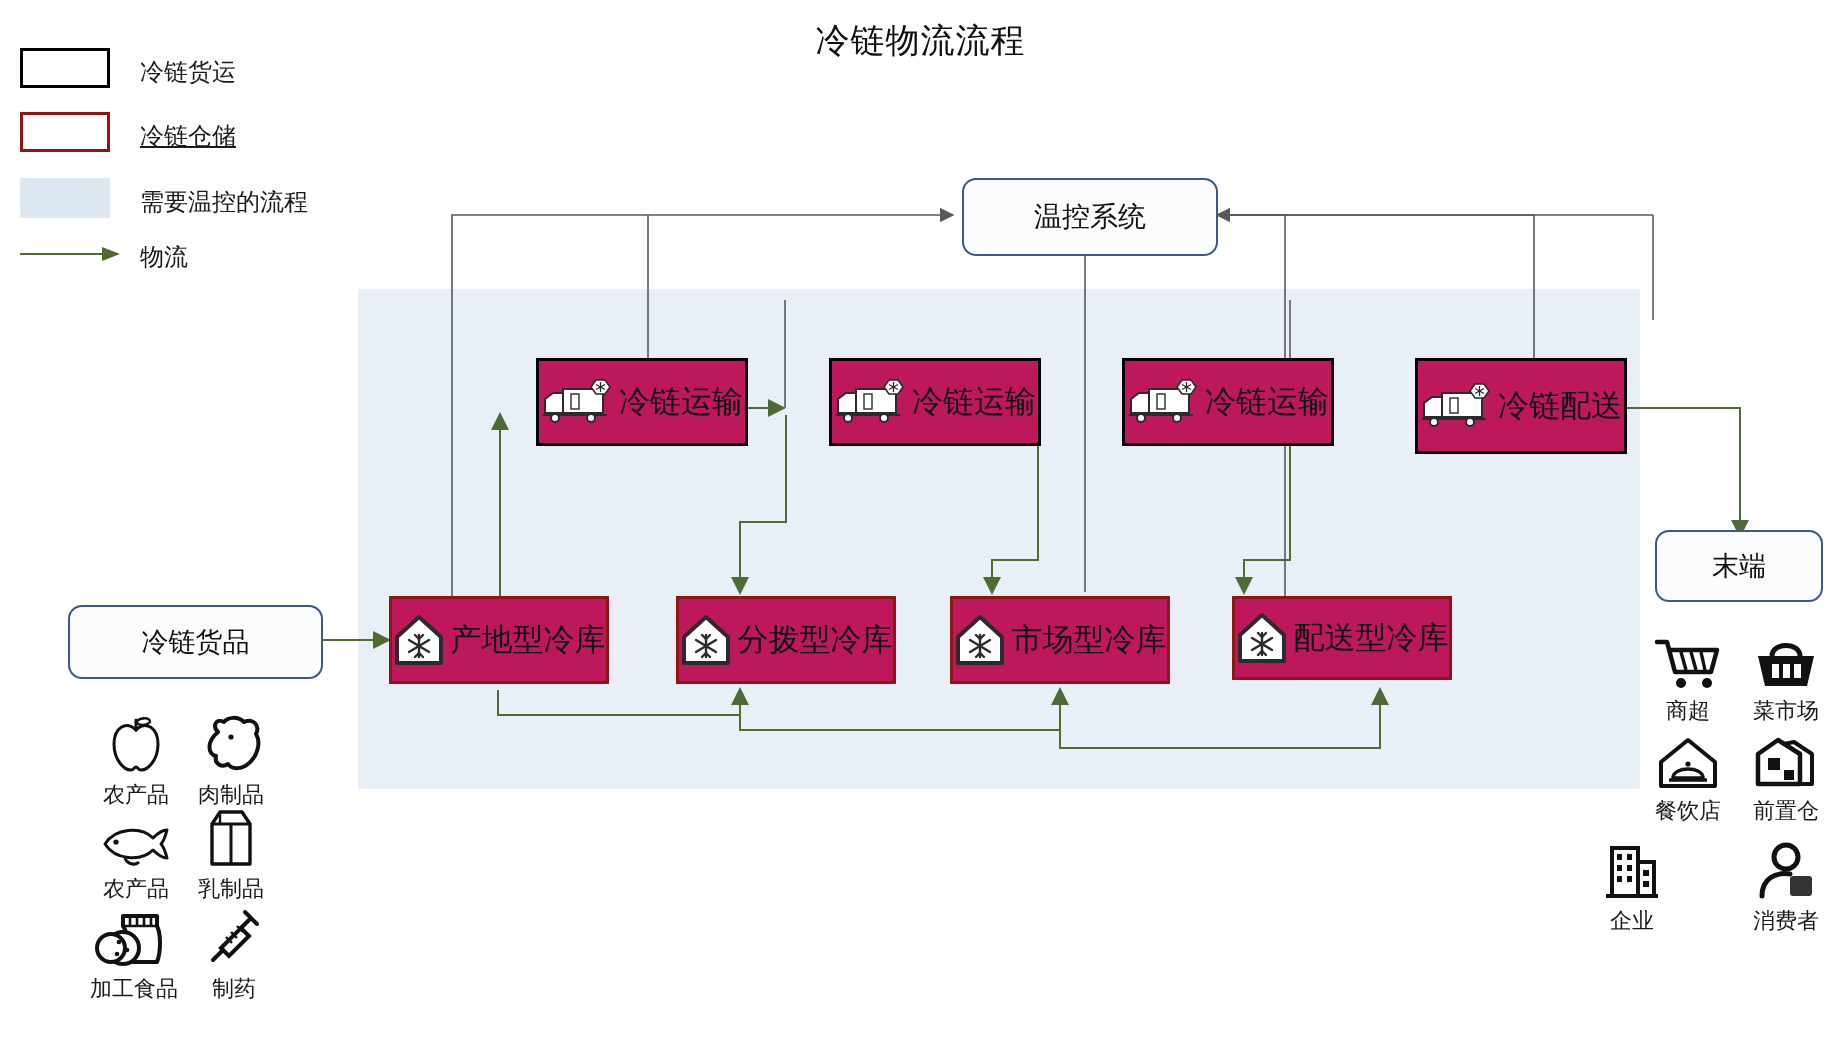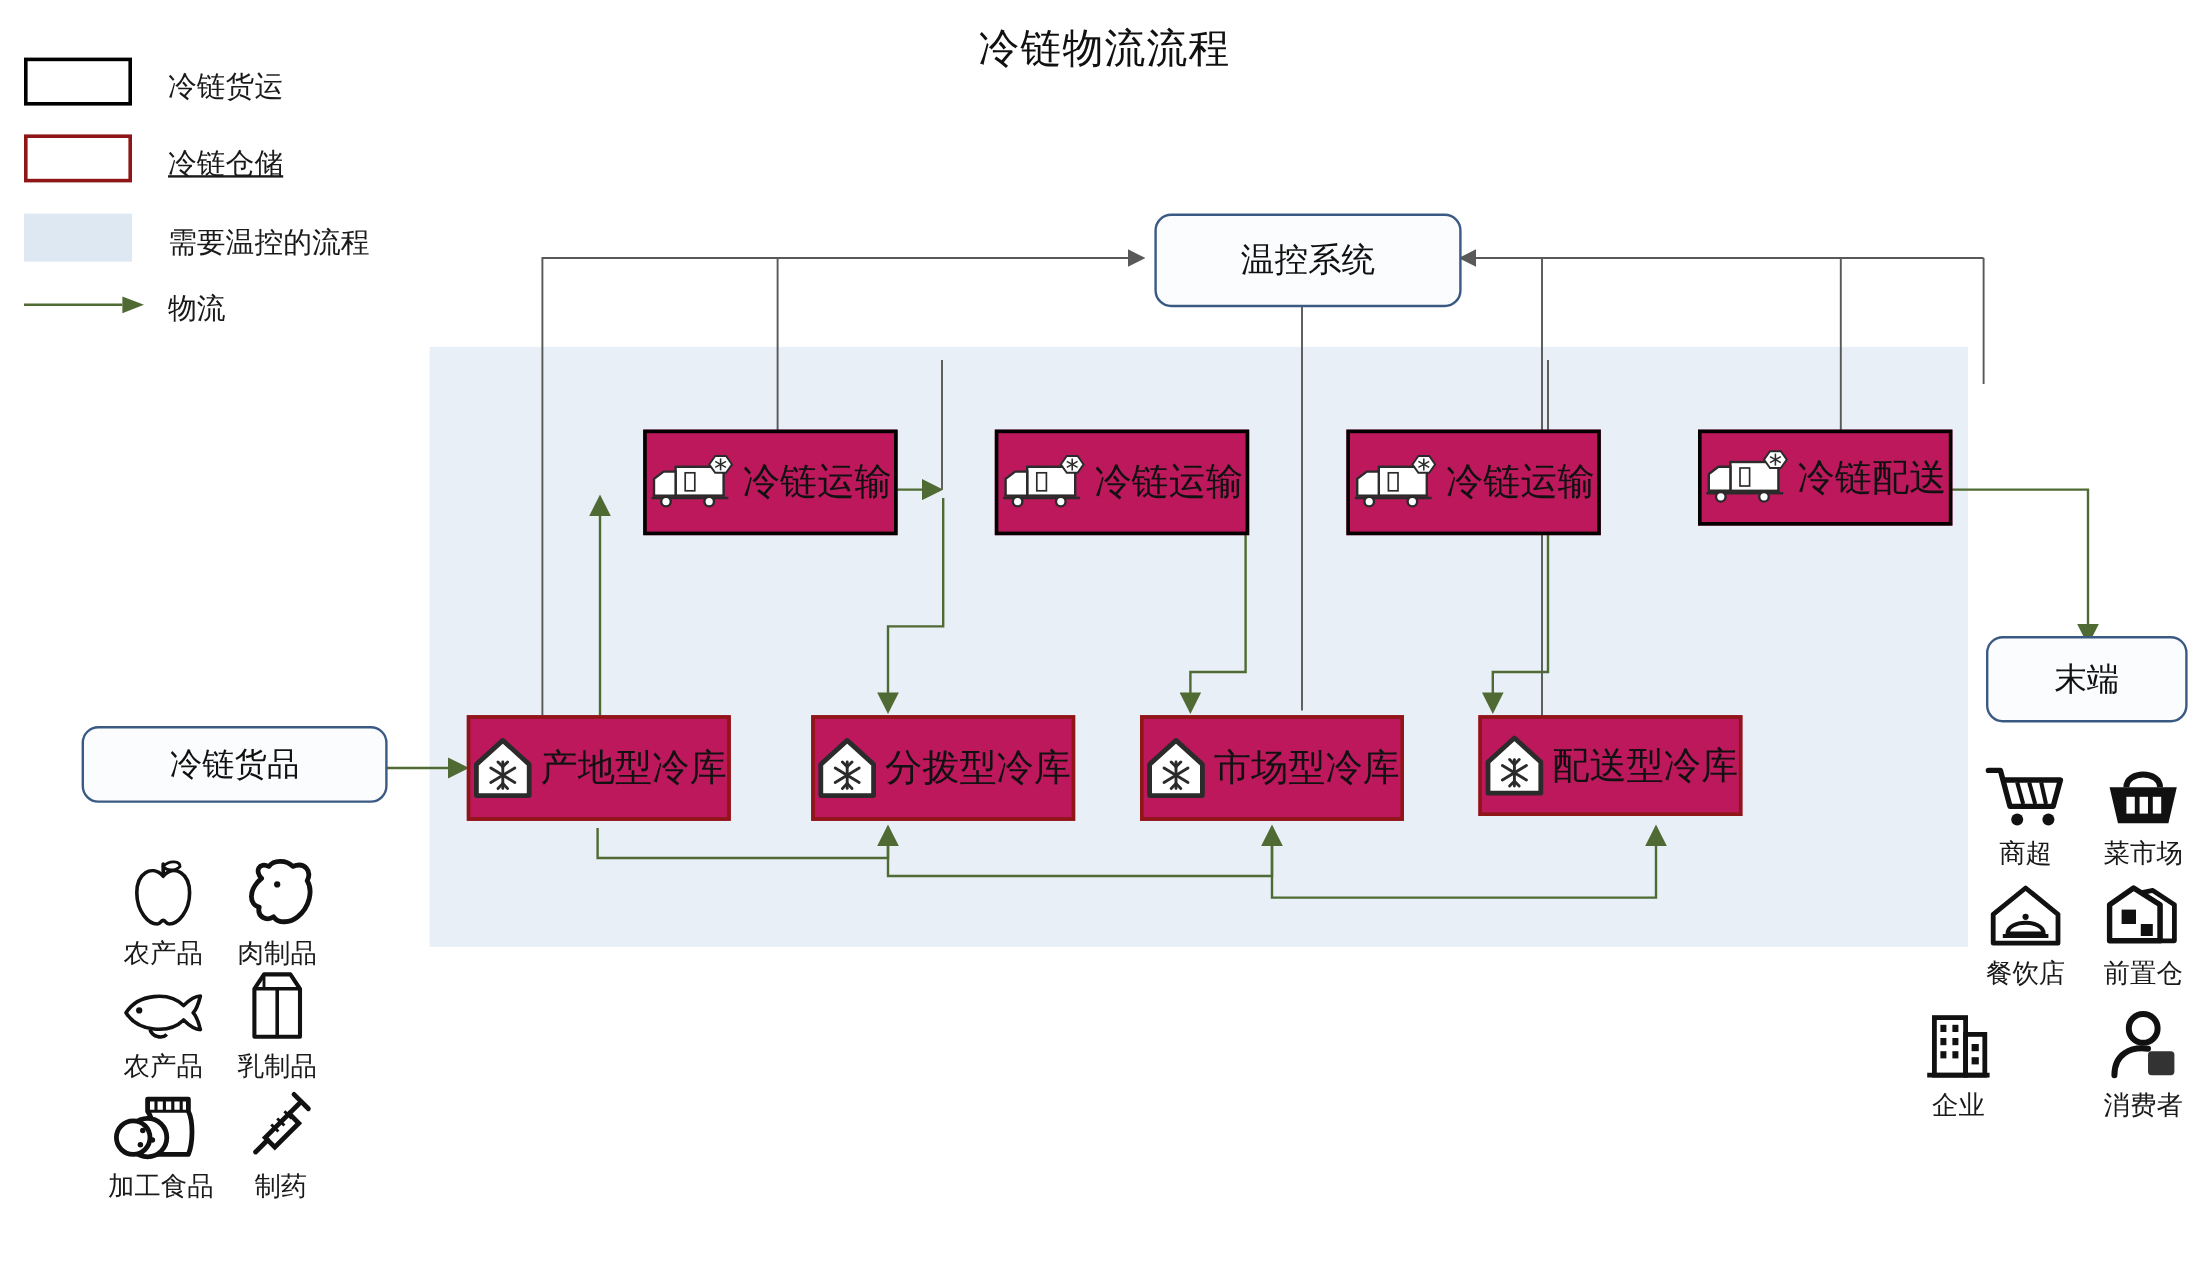--- a/index.html
+++ b/index.html
@@ -106,21 +106,21 @@
       <path d="M1290,300 L1290,408"></path>
       <path d="M1653,215 L1218,215"></path>
       <path d="M1653,215 L1653,320"></path>
     </g>
   </svg>
 
   <div class="node round" style="left:962px; top:178px; width:256px; height:78px; font-size:28px;">
     <span>温控系统</span>
   </div>
 
-  <div class="node round" style="left:68px; top:605px; width:255px; height:64px; font-size:27px;">
+  <div class="node round" style="left:68px; top:605px; width:255px; height:74px; font-size:27px;">
     <span>冷链货品</span>
   </div>
 
   <div class="node round" style="left:1655px; top:530px; width:168px; height:72px; font-size:27px;">
     <span>末端</span>
   </div>
 
   <div class="node freight" style="left:536px; top:358px; width:212px; height:88px;">
     <span class="glyph">
       <svg width="72" height="46" viewBox="0 0 72 46">
@@ -174,21 +174,21 @@
         <g stroke="#2b2b2b" stroke-width="1.3">
           <line x1="59.5" y1="3" x2="59.5" y2="13"></line>
             <line x1="55" y1="5.5" x2="64" y2="10.5"></line>
           <line x1="64" y1="5.5" x2="55" y2="10.5"></line>
         </g>
       </svg>
     </span>
     <span>冷链运输</span>
   </div>
 
-  <div class="node freight" style="left:1415px; top:358px; width:212px; height:80px;">
+  <div class="node freight" style="left:1415px; top:358px; width:212px; height:96px;">
     <span class="glyph">
       <svg width="72" height="46" viewBox="0 0 72 46">
         <rect x="22" y="10" width="40" height="24" fill="#fff" stroke="#2b2b2b" stroke-width="2"></rect>
         <rect x="30" y="15" width="8" height="15" fill="#fff" stroke="#2b2b2b" stroke-width="1.4"></rect>
         <path d="M4 20 L4 34 L22 34 L22 14 L12 14 Z" fill="#fff" stroke="#2b2b2b" stroke-width="2"></path>
         <line x1="2" y1="36" x2="66" y2="36" stroke="#2b2b2b" stroke-width="2"></line>
         <circle cx="14" cy="39" r="4" fill="#fff" stroke="#2b2b2b" stroke-width="2"></circle>
         <circle cx="50" cy="39" r="4" fill="#fff" stroke="#2b2b2b" stroke-width="2"></circle>
         <polygon points="55,1 64,1 69,8 64,15 55,15 50,8" fill="#fff" stroke="#2b2b2b" stroke-width="1.6"></polygon>
         <g stroke="#2b2b2b" stroke-width="1.3">

